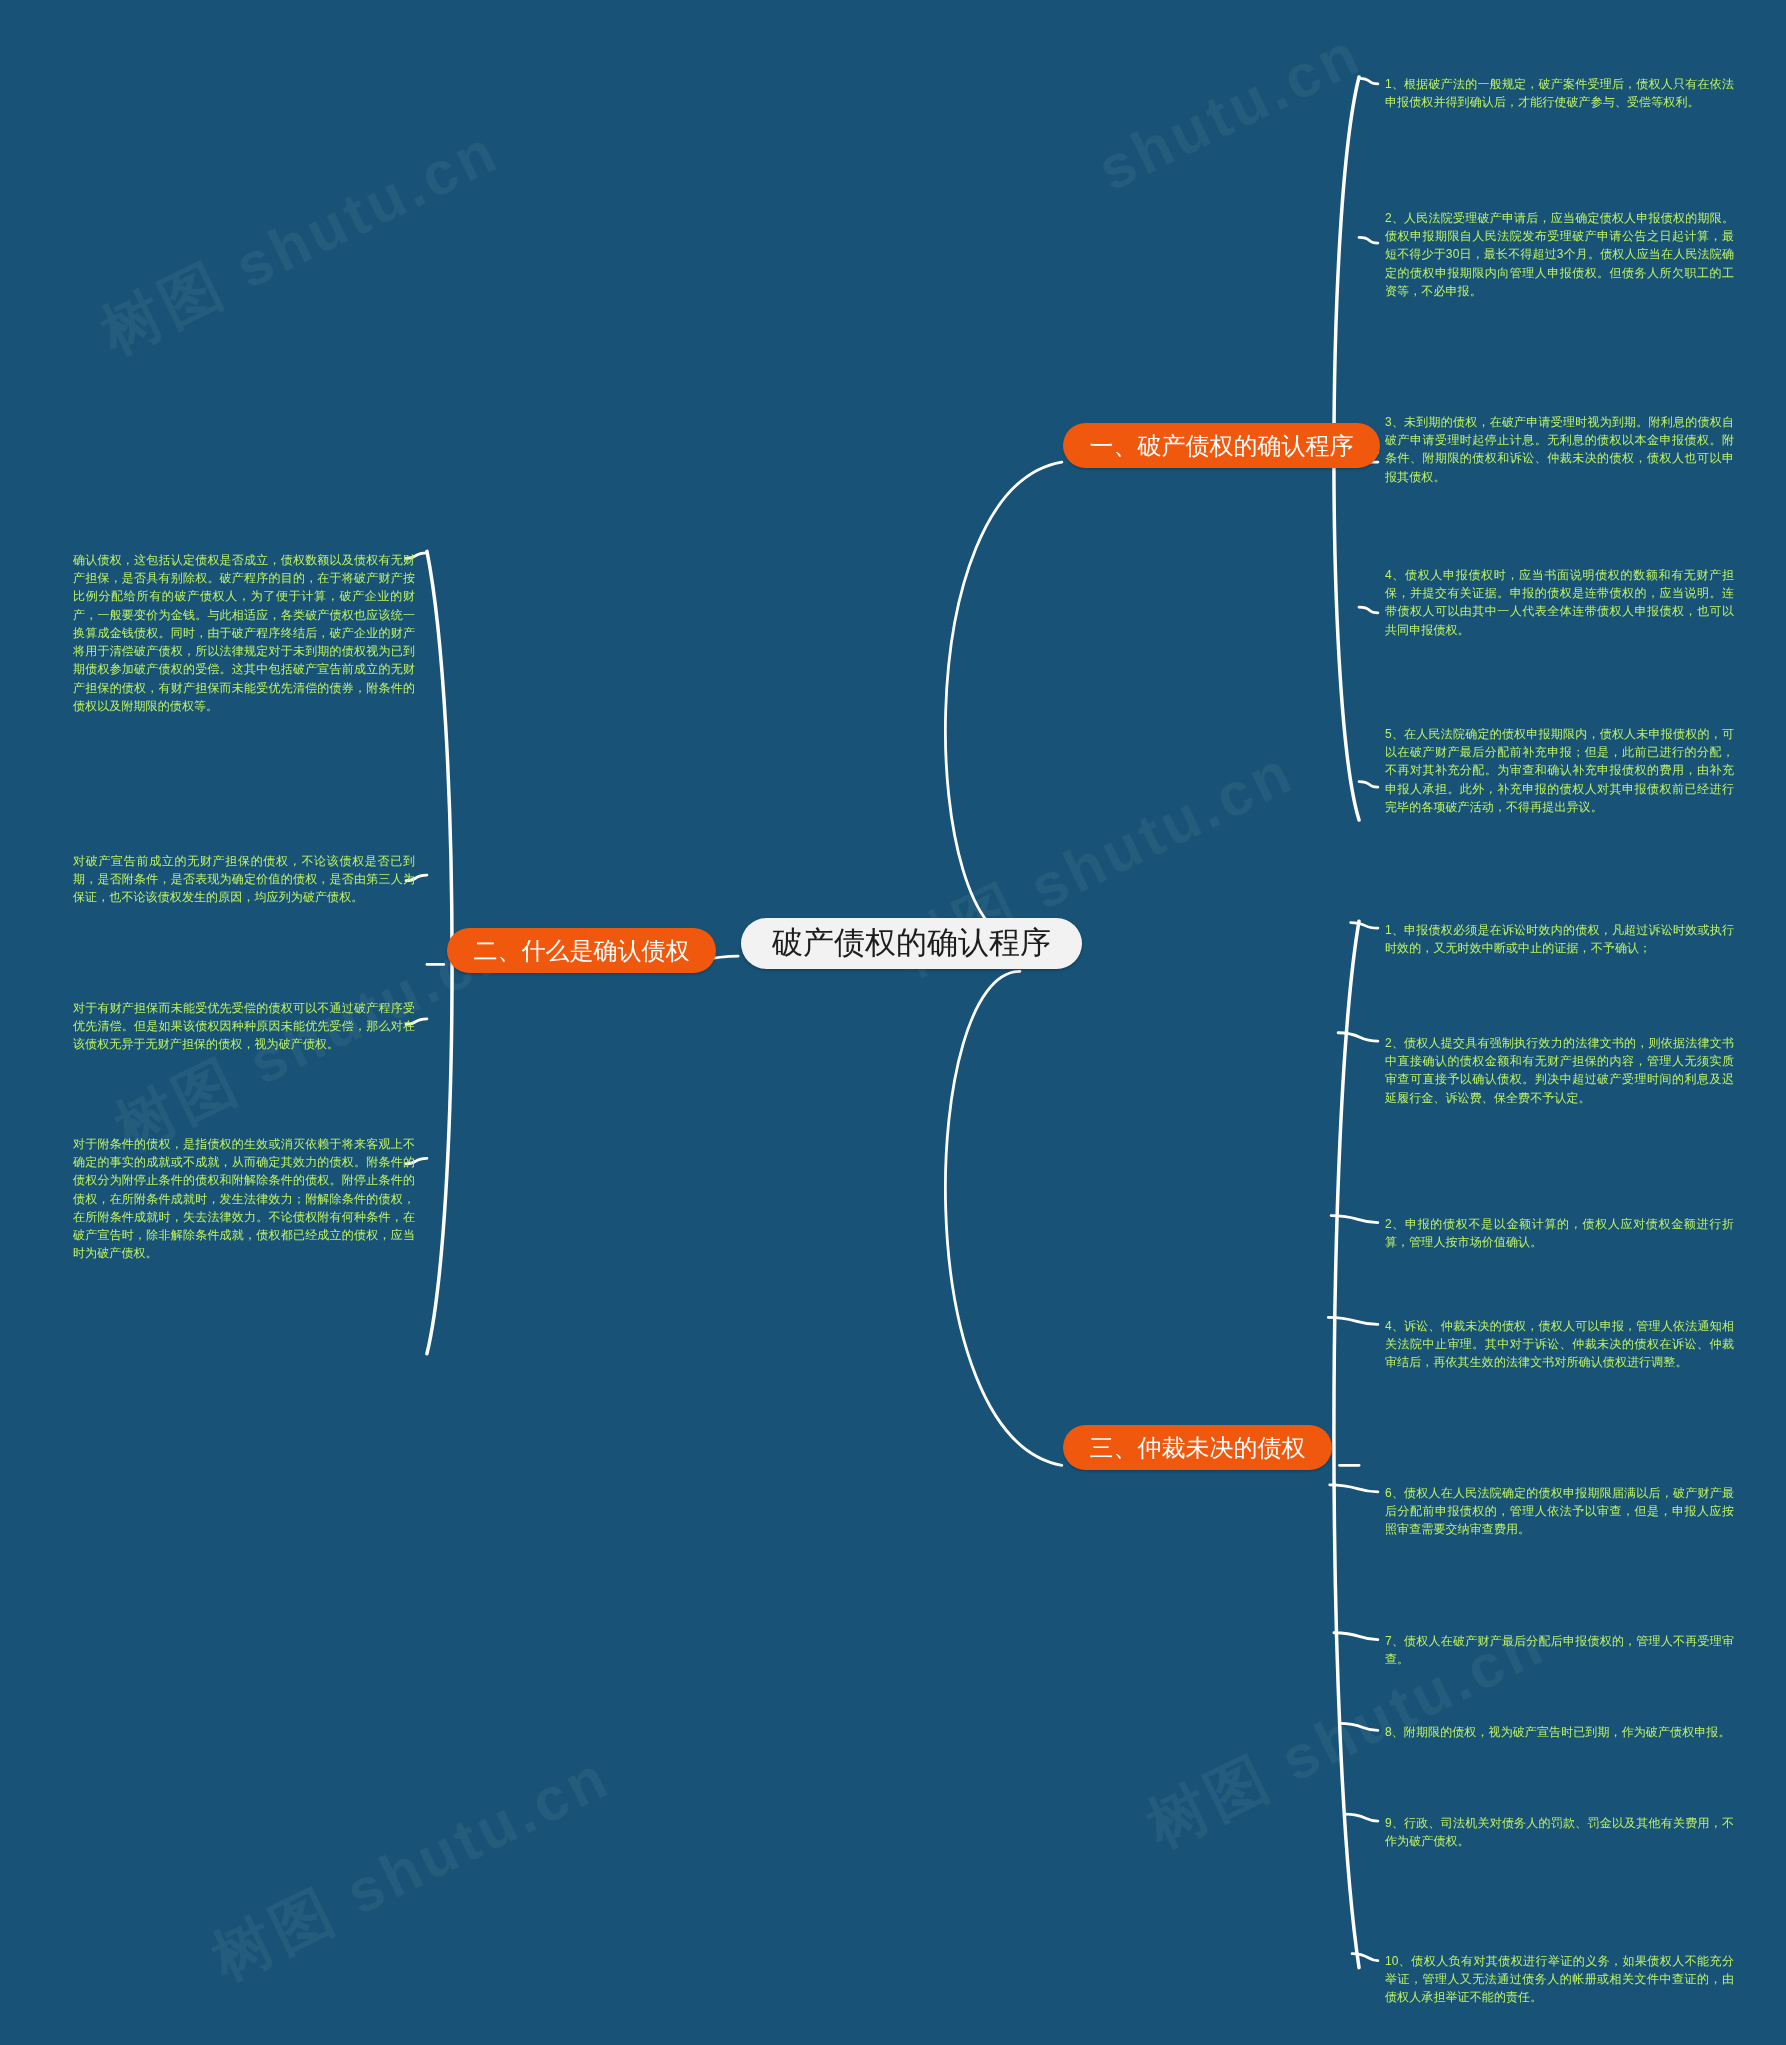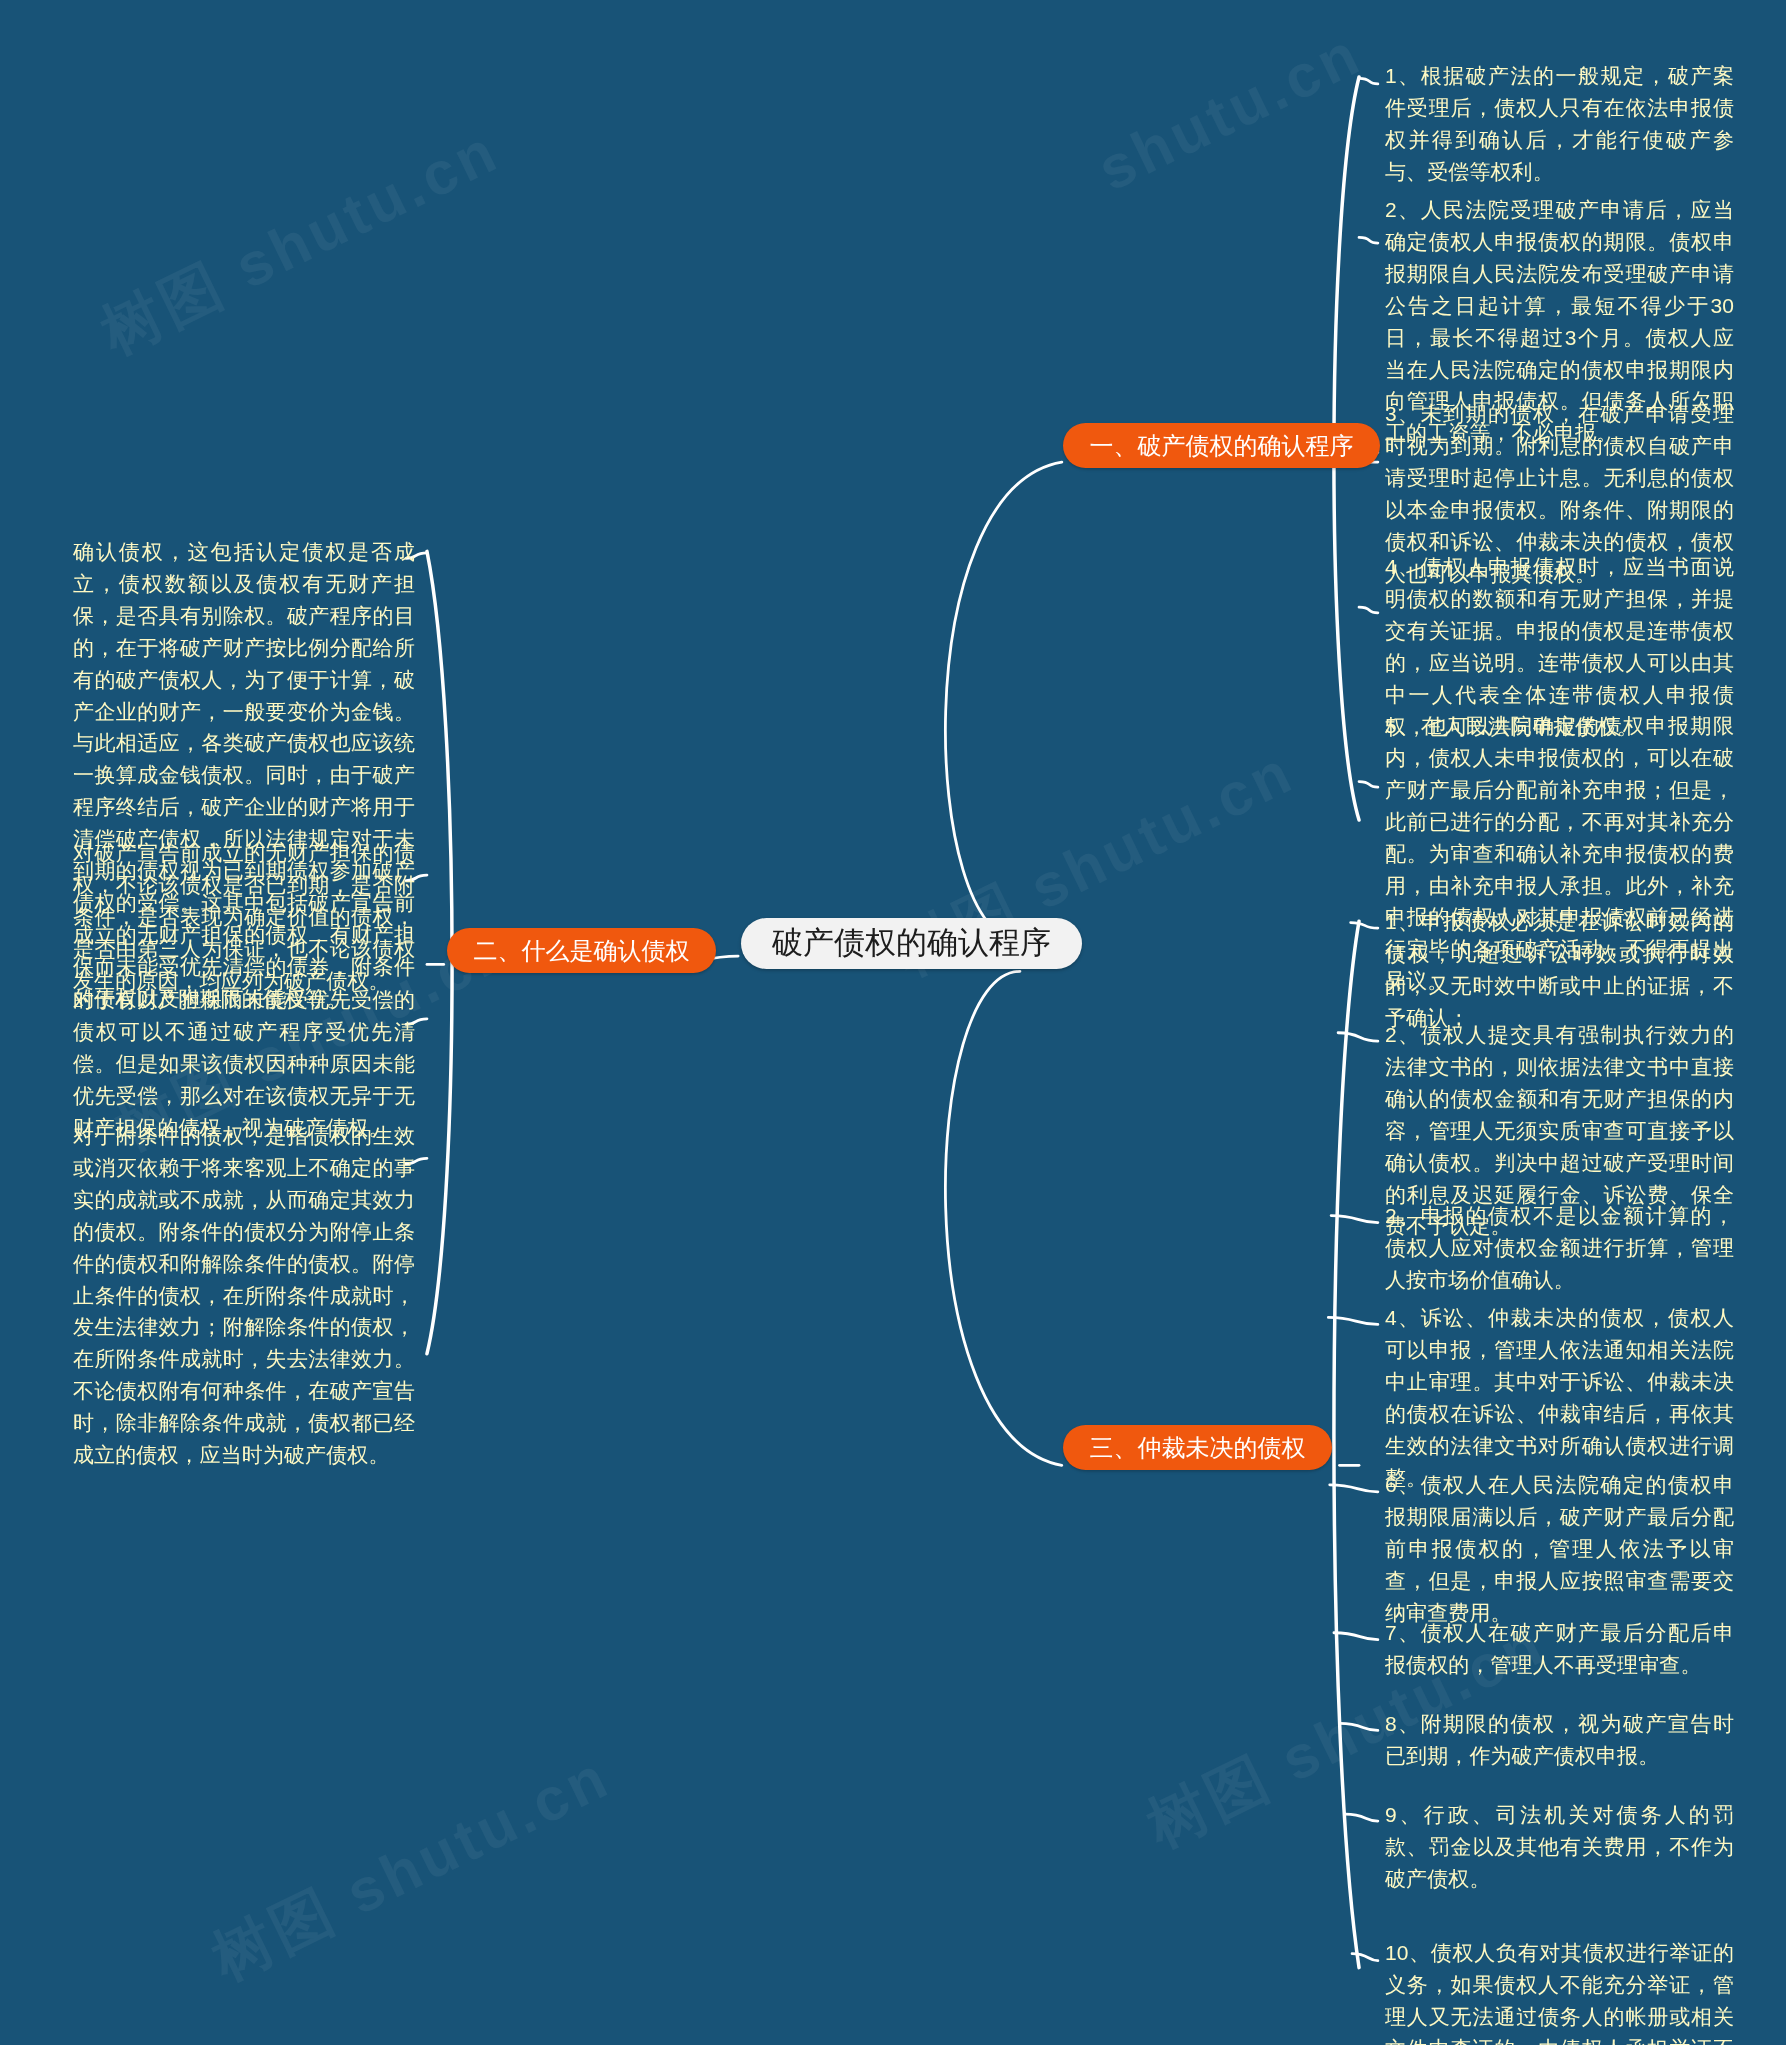--- a/index.html
+++ b/index.html
@@ -39,26 +39,27 @@
     white-space:nowrap;
     box-shadow:0 1.4px 2.8px rgba(0,0,0,.22);
   }
   #topic-1{left:1063px;top:423px;}
   #topic-2{left:447px;top:928px;}
   #topic-3{left:1063px;top:1425px;}
 
   
   .leaf{
     position:absolute;
-    color:#fef9c3;
-    font-size:21px;
+    color:#bef264;
+    font-size:12px;
     line-height:1.52;
     text-align:justify;
     letter-spacing:0.1px;
     white-space:pre-wrap;
+    margin-top:15px;
   }
   .leaf.right{left:1385px;width:349px;}
   .leaf.left{left:73px;width:342px;}
 </style>
 </head>
 <body>
 
 <div class="canvas">
 
   <div class="wm" style="left:84px;top:202px;">树图 shutu.cn</div>

